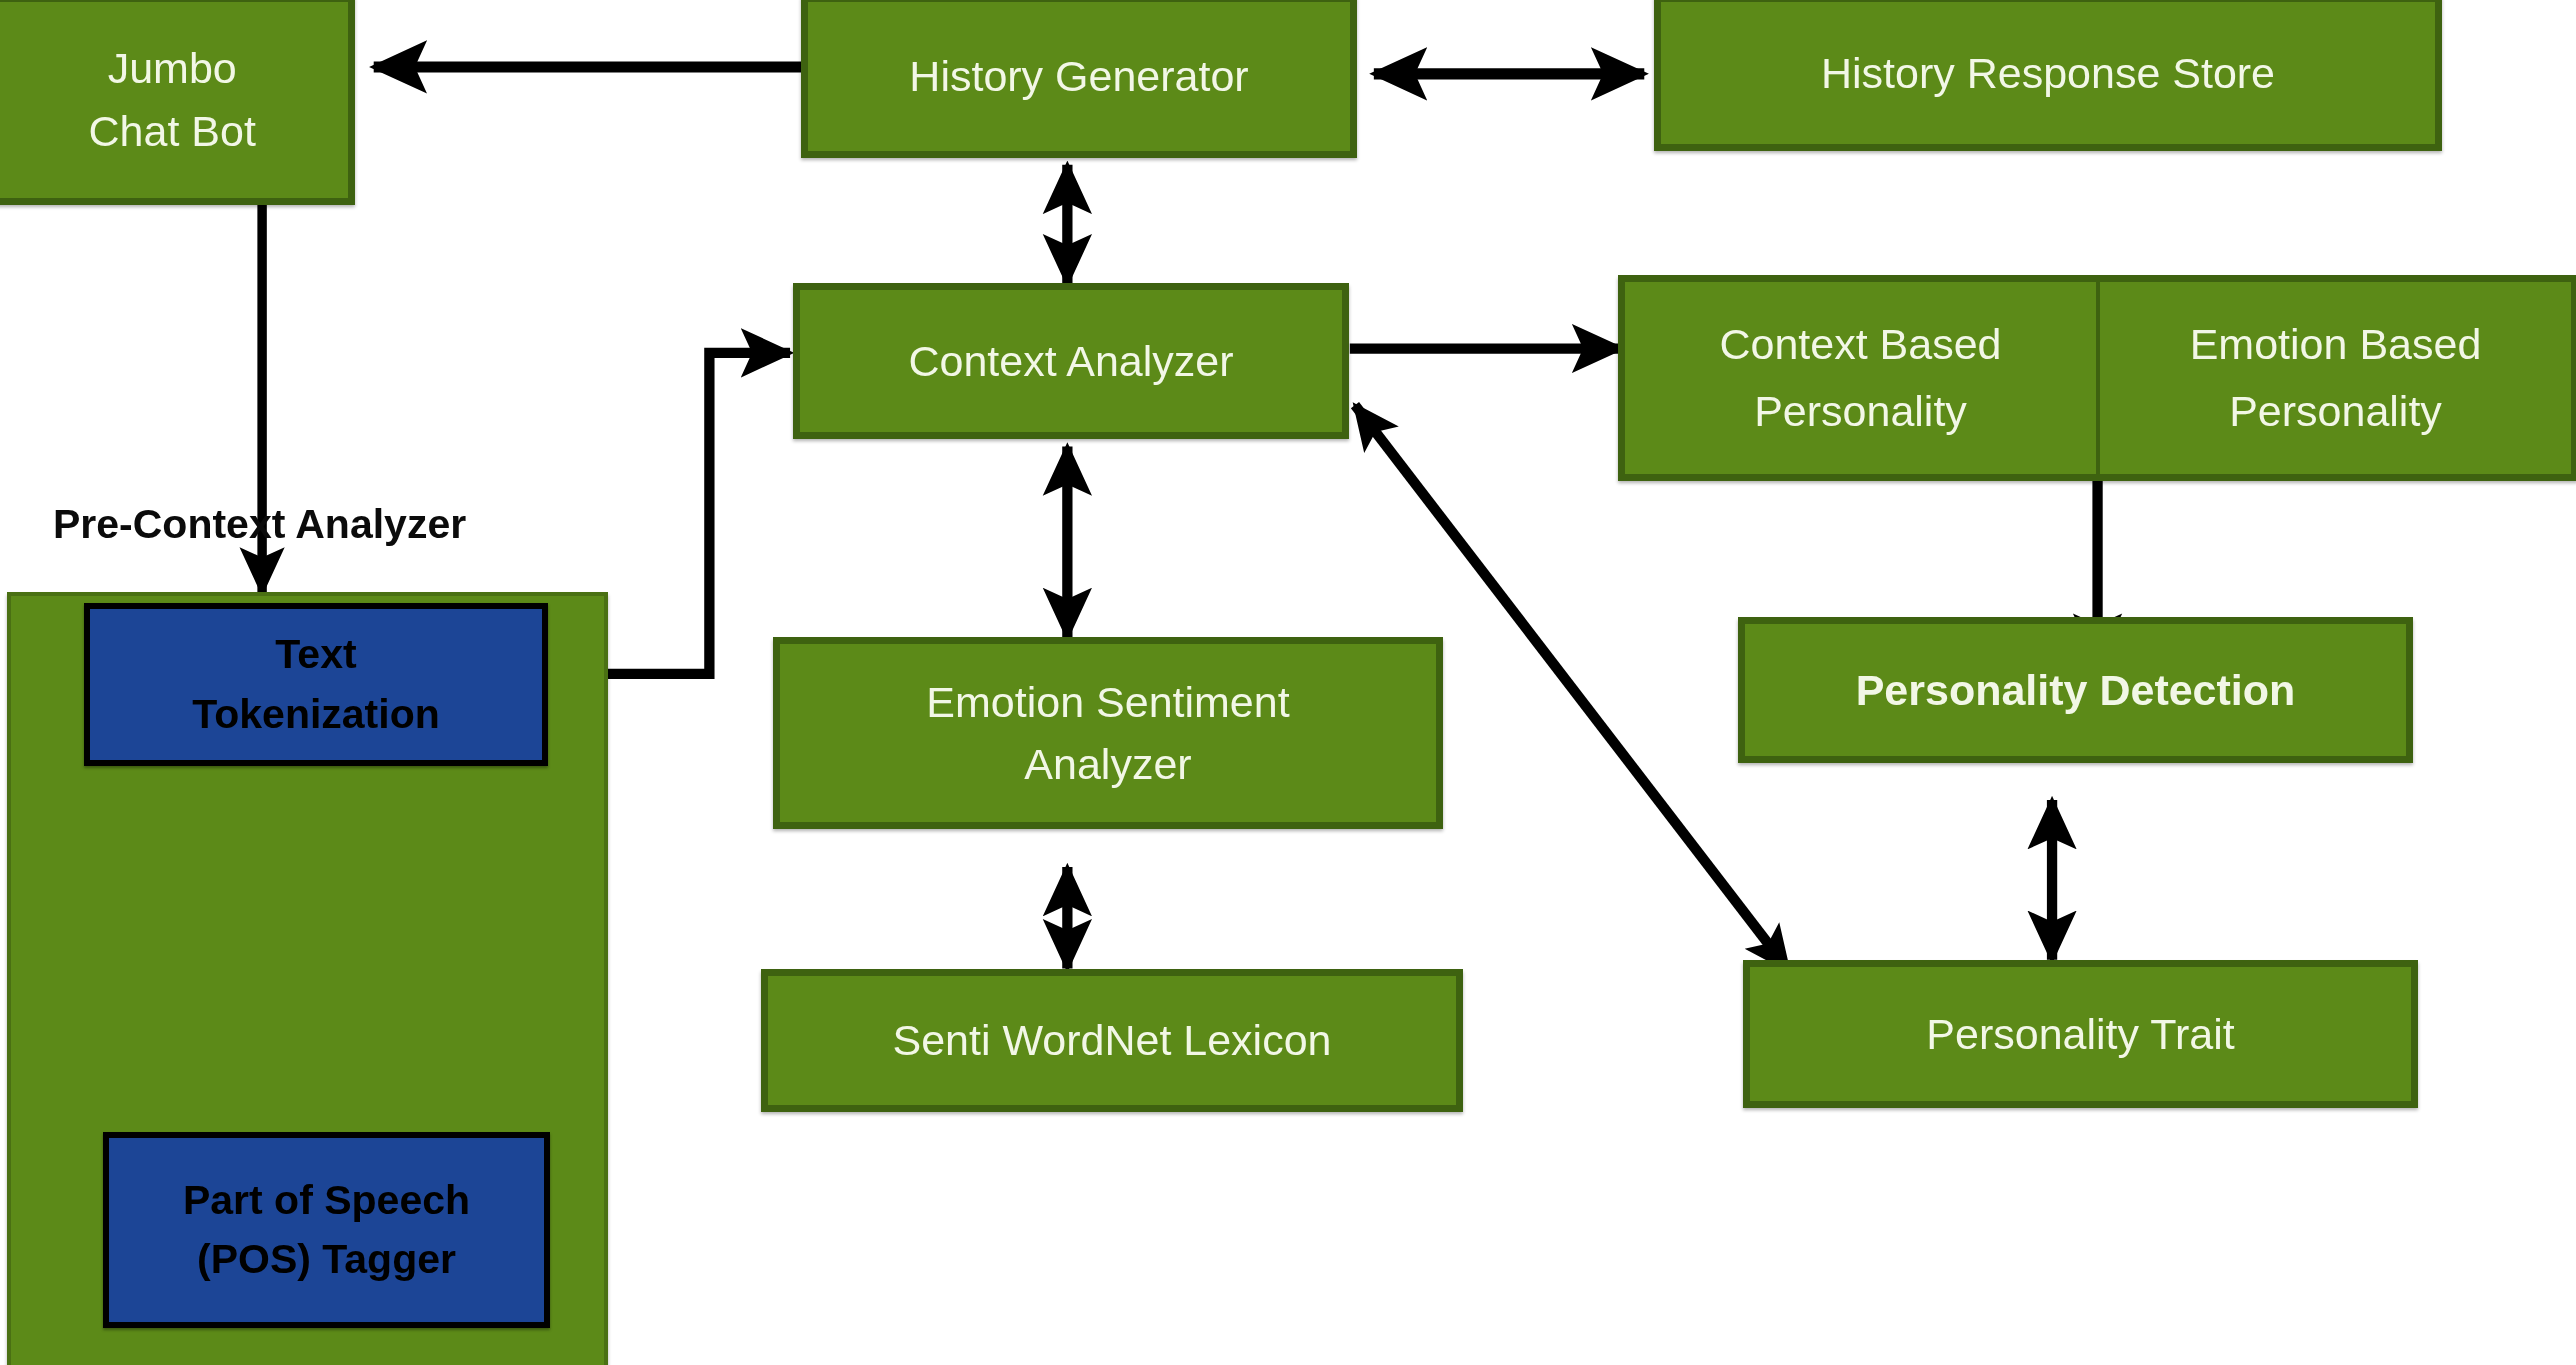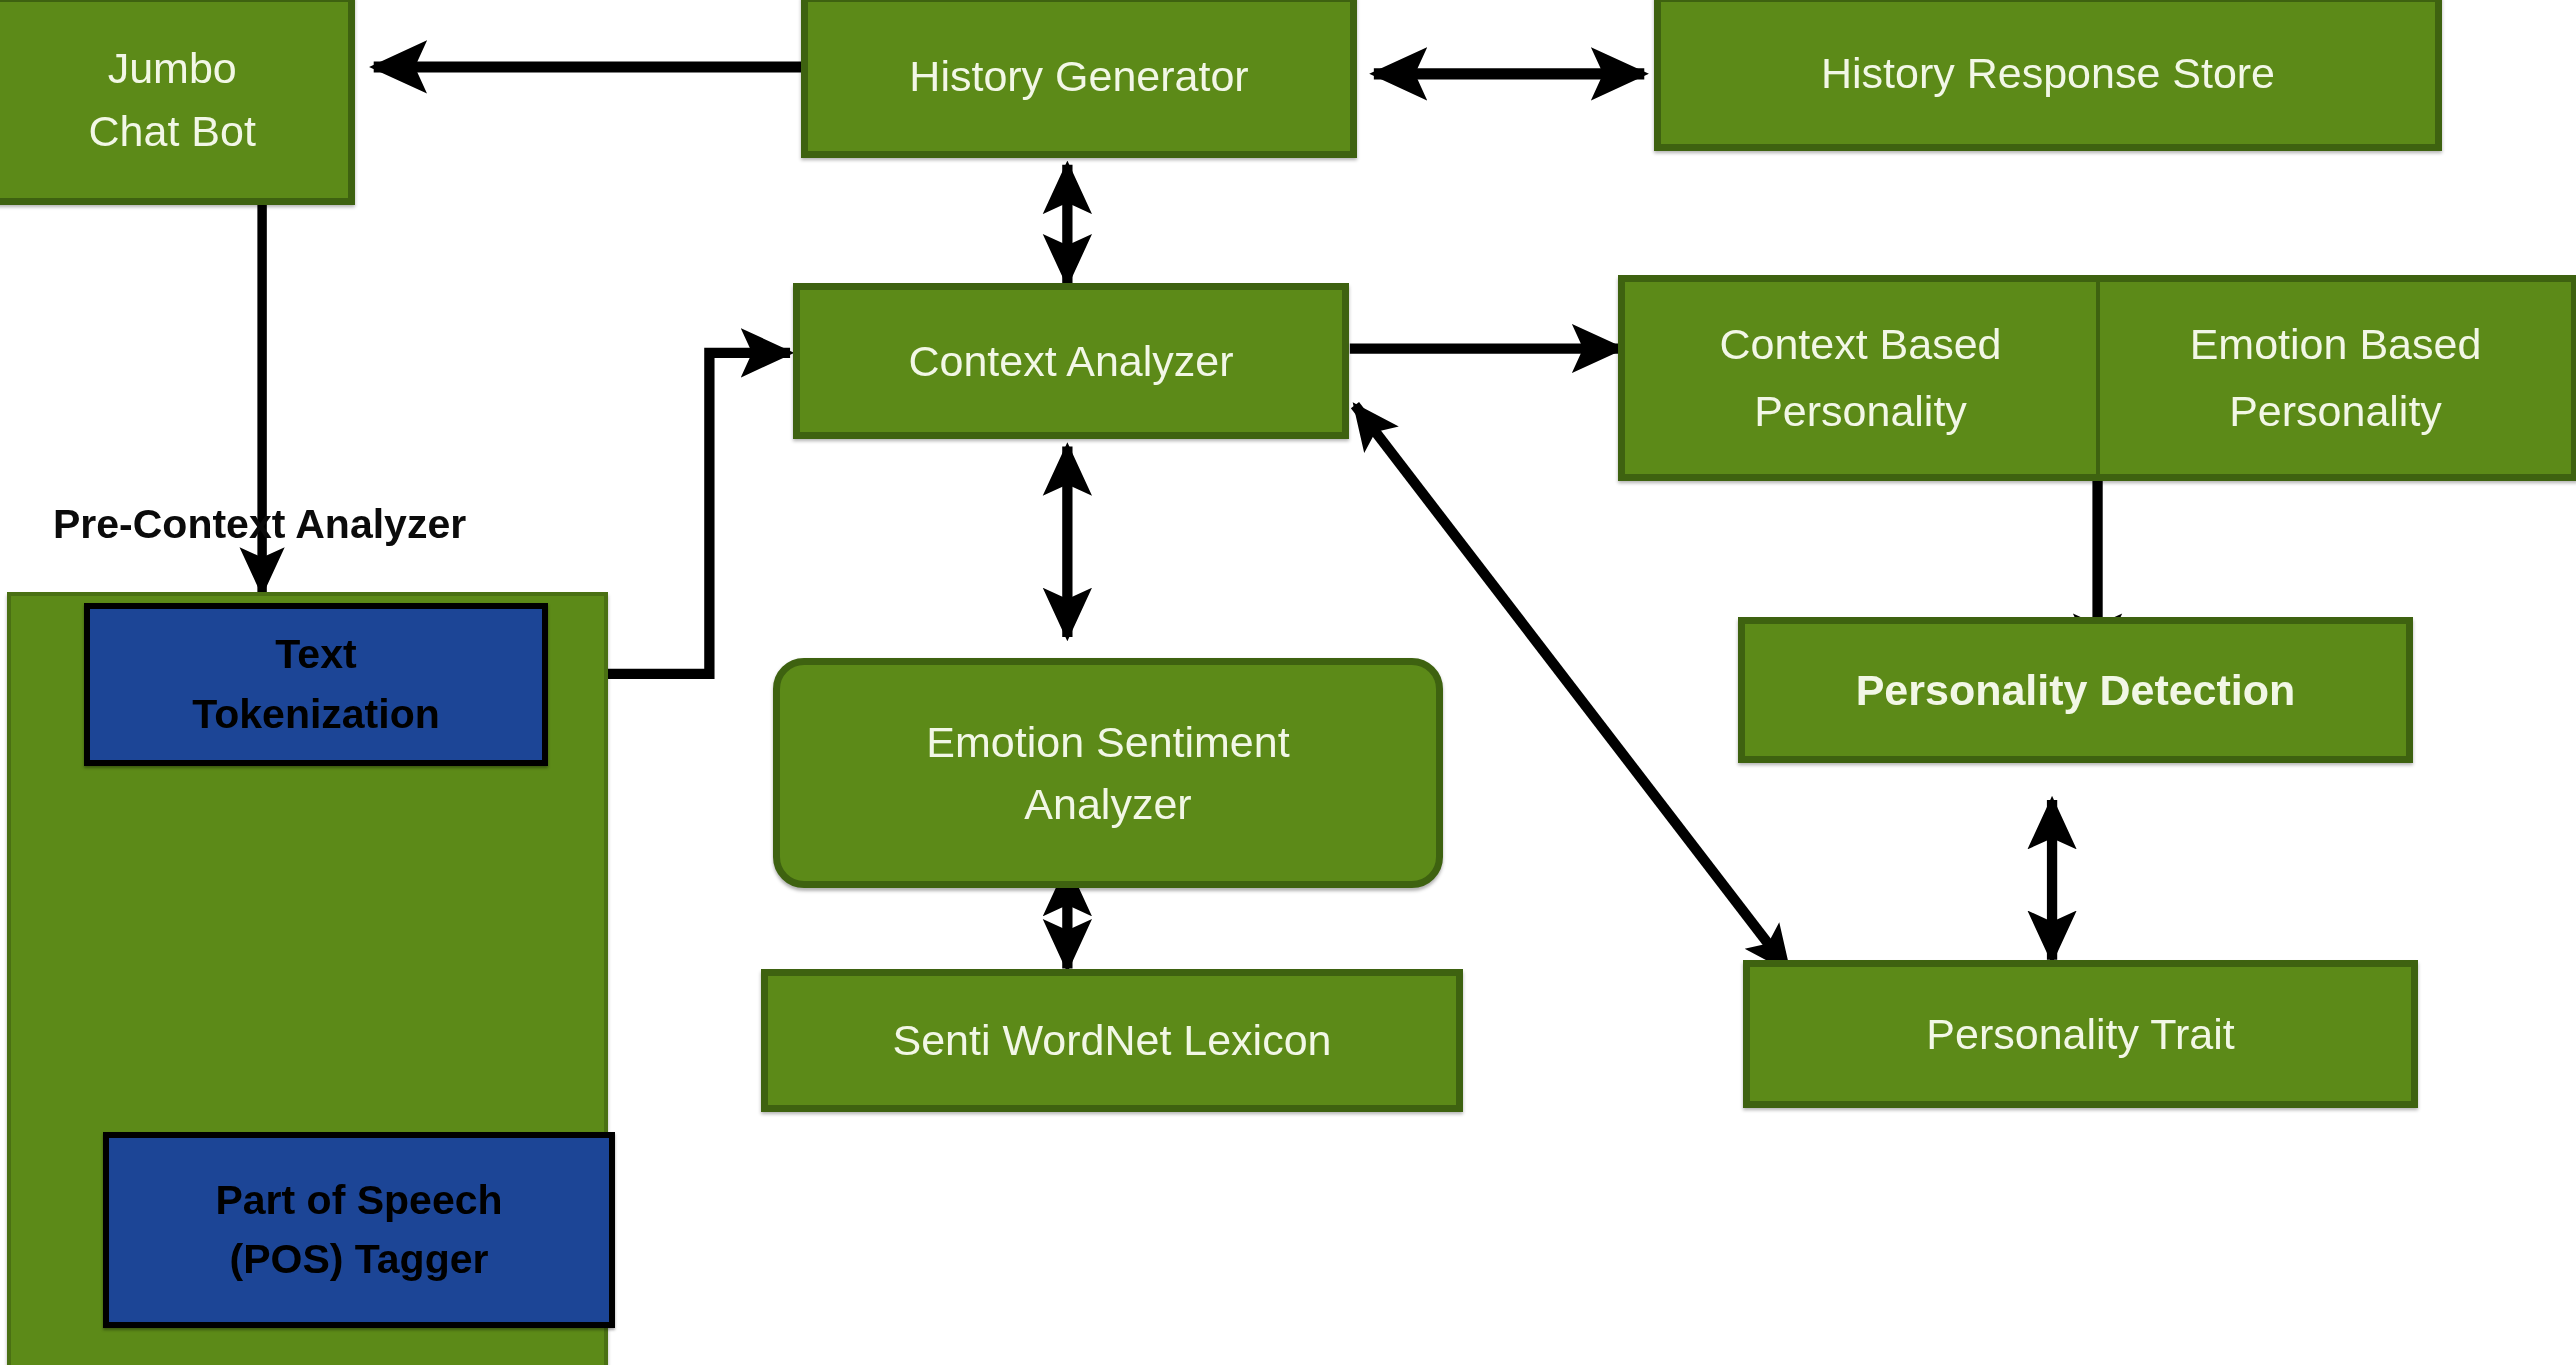--- a/index.html
+++ b/index.html
@@ -157,21 +157,21 @@
     <div class="cell">
       <span class="line1">Context Based</span>
       <span class="line2">Personality</span>
     </div>
     <div class="cell">
       <span class="line1">Emotion Based</span>
       <span class="line2">Personality</span>
     </div>
   </div>
 
-  <div class="node green" style="left:773px; top:658px; width:670px; height:230px;border-radius:31px;">
+  <div class="node green" style="left:773px; top:637px; width:670px; height:192px;">
     <span class="line1">Emotion Sentiment</span>
     <span class="line2">Analyzer</span>
   </div>
 
   <div class="node green" style="left:761px; top:969px; width:702px; height:143px;">
     <span class="line1">Senti WordNet Lexicon</span>
   </div>
 
   <div class="node green" style="left:1738px; top:617px; width:675px; height:146px;font-weight:bold;">
     <span class="line1">Personality Detection</span>
@@ -181,21 +181,21 @@
     <span class="line1">Personality Trait</span>
   </div>
 
   <div class="group-box" style="left:6.9px; top:592px; width:601px; height:781px;"></div>
 
   <div class="node blue" style="left:84px; top:603px; width:464px; height:163px;">
     <span class="line1">Text</span>
     <span class="line2">Tokenization</span>
   </div>
 
-  <div class="node blue" style="left:103px; top:1132px; width:512px; height:196px;">
+  <div class="node blue" style="left:103px; top:1132px; width:447px; height:196px;">
     <span class="line1">Part of Speech</span>
     <span class="line2">(POS) Tagger</span>
   </div>
 
   <div class="free-label" style="left:53px; top:501px;">Pre-Context Analyzer</div>
 
 </div>
 
 
 </body></html>

